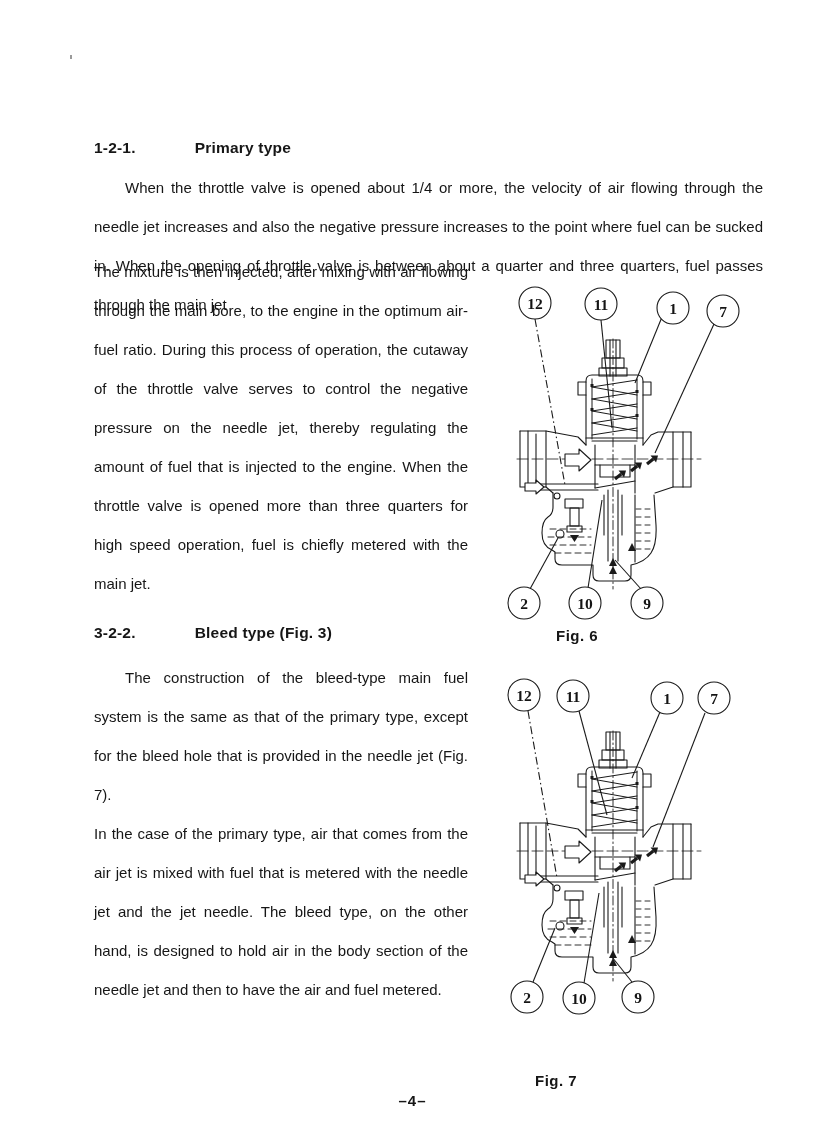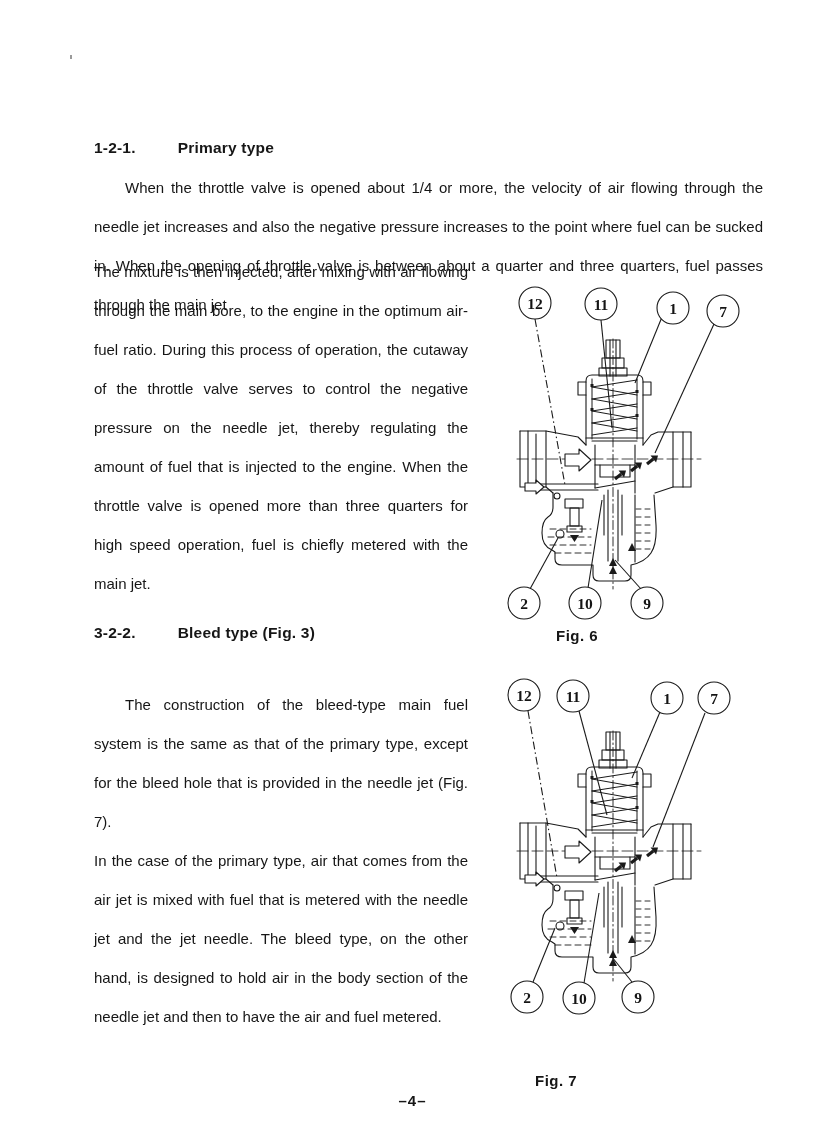--- a/index.html
+++ b/index.html
@@ -3,21 +3,21 @@
 <meta charset="utf-8">
 <style>
   html,body { margin:0; padding:0; background:#e8e8e8; }
   .page {
     position:relative; width:825px; height:1136px; background:#ffffff;
     font-family:"Liberation Sans", sans-serif; color:#161616; overflow:hidden;
     margin:0 auto;
   }
   .abs { position:absolute; }
   .heading { font-weight:bold; font-size:15.5px; letter-spacing:0.2px; white-space:nowrap; }
-  .heading .htitle { margin-left:17px;padding-left:25px; }
+  .heading .htitle { margin-left:34px;padding-left:25px; }
   .bodytext { font-size:15px; line-height:39px; text-align:justify; }
   .bodytext p { margin:0; }
   .firstindent { text-indent:31px; }
   .caption { font-weight:bold; font-size:15px; letter-spacing:0.5px; }
   .pageno { width:825px; text-align:center; font-weight:bold; font-size:15px; letter-spacing:1px; }
   .speck { width:2px; height:4px; background:#9a9a9a; }
   svg.fig { position:absolute; overflow:visible; }
   .callout-num {
     font-family:"Liberation Serif", serif; font-size:15.5px; font-weight:600;
     fill:#141414; text-anchor:middle;
@@ -207,21 +207,21 @@
         </g>
     </g>
   </svg>
 
   <div class="abs caption" style="left:556px; top:627px; width:90px;">Fig. 6</div>
 
   <div class="abs heading" style="left:94px; top:624px;">
     <span>3-2-2.</span><span class="htitle">Bleed type (Fig. 3)</span>
   </div>
 
-  <div class="abs bodytext" style="left:94px; top:658px; width:374px;margin-top:27px;">
+  <div class="abs bodytext" style="left:94px; top:658px; width:374px;">
     <p class="firstindent">The construction of the bleed-type main fuel system is the same as that of the primary type, except for the bleed hole that is provided in the needle jet (Fig. 7).</p>
     <p>In the case of the primary type, air that comes from the air jet is mixed with fuel that is metered with the needle jet and the jet needle. The bleed type, on the other hand, is designed to hold air in the body section of the needle jet and then to have the air and fuel metered.</p>
   </div>
 
   <svg class="fig" style="left:495px; top:675px;" width="290" height="360" viewBox="0 0 290 360">
     <use href="#carb"></use>
     <g stroke="#1a1a1a" stroke-width="1.1" fill="none">
       <line x1="33" y1="36" x2="62" y2="203" stroke-dasharray="8 3 1.5 3"></line>
       <line x1="84" y1="36" x2="112" y2="140"></line>
       <line x1="165" y1="37" x2="137" y2="103"></line>

